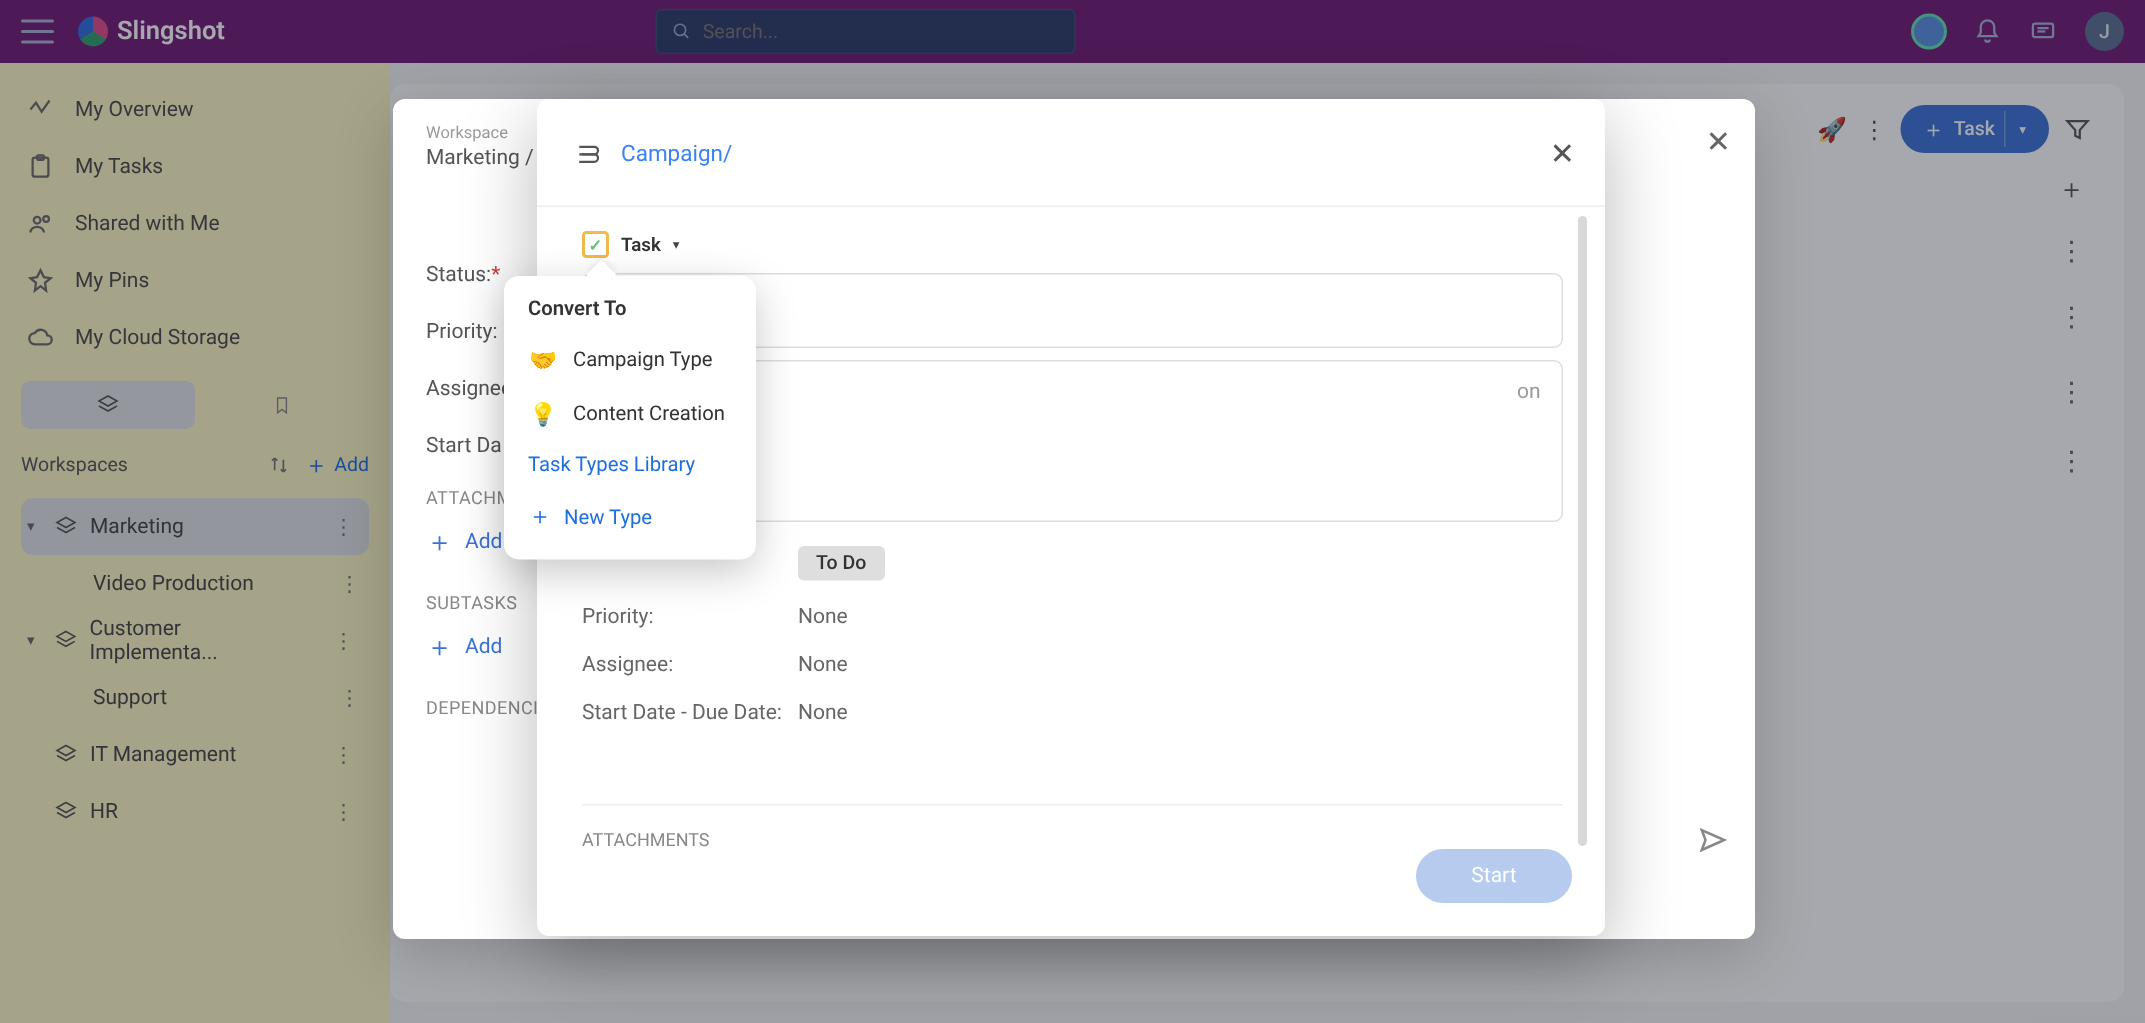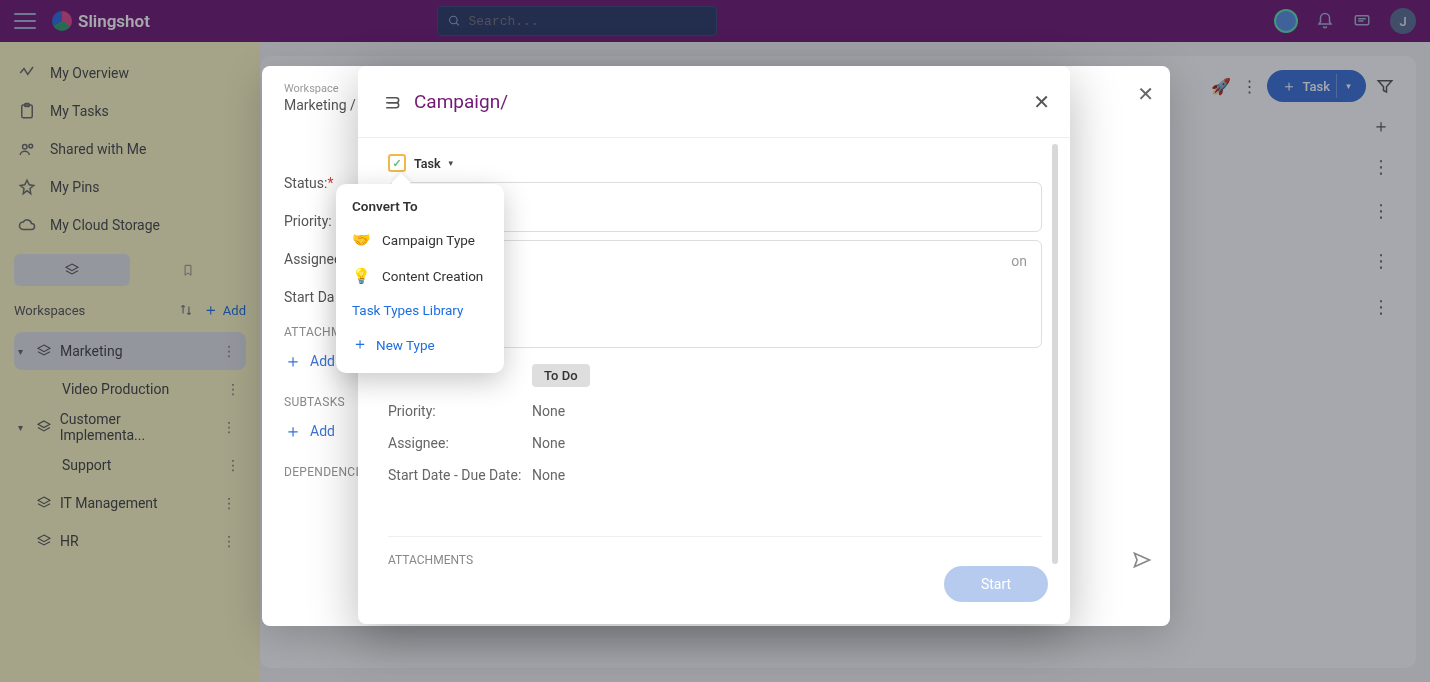--- a/index.html
+++ b/index.html
@@ -6,21 +6,21 @@
   body { width:1430px; height:682px; background:#f5f5f5; overflow:hidden; position:relative; }
 
   
   .topbar { height:42px; background:#701a75; display:flex; align-items:center; padding:0 14px; gap:16px; }
   .hamburger { width:22px; height:16px; display:flex; flex-direction:column; justify-content:space-between; cursor:pointer;}
   .hamburger span{ height:2px; background:#a7b4d6; border-radius:1px;}
   .logo { display:flex; align-items:center; gap:6px; color:#fff; font-weight:600; font-size:17px;}
   .logo-mark{width:20px;height:20px;border-radius:50%;background:conic-gradient(#e24a8b 0 120deg,#2f9e6f 120deg 240deg,#2f6be2 240deg 360deg);}
   .search-wrap{ margin-left:auto; margin-right:auto; width:280px; height:30px; background:#2c3a68; border:1px solid #3a4a7d; border-radius:4px; display:flex; align-items:center; padding:0 10px; gap:8px; }
   .search-wrap svg{ stroke:#9aa7c9;}
-  .search-wrap input{ background:transparent; border:none; outline:none; color:#c8d2ec; font-size:13px; width:100%;font-family:Liberation Mono, monospace;}
+  .search-wrap input{ background:transparent; border:none; outline:none; color:#c8d2ec; font-size:13px; width:100%;}
   .top-icons{ display:flex; align-items:center; gap:18px; margin-left:auto;}
   .avatar-ring{width:24px;height:24px;border-radius:50%;border:2px solid #5fe0b0;background:#5b8fe2;display:flex;align-items:center;justify-content:center;}
   .bell,.msg-ico{stroke:#a7b4d6;}
   .user-letter{width:26px;height:26px;border-radius:50%;background:#5b6f91;color:#e6e9f0;display:flex;align-items:center;justify-content:center;font-size:13px;font-weight:500;}
 
   
   .sidebar{ position:absolute; left:0; top:42px; bottom:0; width:260px; background:#fef9c3; padding:12px 14px 0 14px;}
   .nav-item{ display:flex; align-items:center; gap:14px; height:38px; padding:0 4px; color:#4a4a4a; font-size:14px; cursor:pointer;}
   .nav-item svg{ width:18px; stroke:#6b6b6b; fill:none;}
   .toggle-row{ display:flex; gap:0; margin-top:10px;}
@@ -53,21 +53,21 @@
   .field-col{ margin-top:62px; display:flex; flex-direction:column; gap:22px; font-size:14px; color:#555;}
   .req{color:#d63b3b;}
   .sect-label{ font-size:12px; color:#888; letter-spacing:.3px; margin-top:20px;}
   .add-inline{ color:#3b72d6; display:flex; align-items:center; gap:8px; margin-top:10px; font-size:14px;}
   .close-x{ position:absolute; right:16px; top:16px; color:#666; font-size:20px; cursor:pointer;}
   .send-ico{ position:absolute; right:18px; bottom:56px; stroke:#888;}
 
   
   .modal{ position:absolute; left:358px; top:66px; width:712px; height:558px; background:#fff; border-radius:8px; box-shadow:0 14px 50px rgba(0,0,0,0.28);}
   .modal-head{ height:72px; display:flex; align-items:center; padding:0 24px; gap:12px; border-bottom:1px solid #eee;}
-  .modal-head .crumb{ font-size:19px; color:#701a75;}
+  .modal-head .crumb{ font-size:15px; color:#3b82f6;}
   .scroll-thumb{ position:absolute; right:12px; top:78px; width:6px; height:420px; background:#d8d8d8; border-radius:3px;}
   .modal-close{ position:absolute; right:20px; top:24px; font-size:20px; color:#555; cursor:pointer;}
   .type-chip{ position:absolute; left:30px; top:88px; display:flex; align-items:center; gap:8px; cursor:pointer;}
   .chip-ico{width:18px;height:18px;border:2px solid #f0b94a;border-radius:3px;display:flex;align-items:center;justify-content:center;color:#66c27c;font-size:11px;font-weight:bold;}
   .chip-label{font-size:12.5px;font-weight:600;color:#333;}
   .chip-caret{font-size:9px;color:#444;}
   .title-input{ position:absolute; left:30px; top:116px; right:28px; height:50px; border:1px solid #ddd; border-radius:6px;}
   .desc-input{ position:absolute; left:30px; top:174px; right:28px; height:108px; border:1px solid #ddd; border-radius:6px; padding:12px 14px; font-size:14px; color:#999;text-align:right;}
   .form-rows{ position:absolute; left:30px; top:298px; right:12px; display:flex; flex-direction:column; gap:16px; font-size:14px; color:#666;}
   .form-rows .r{ display:flex; align-items:center;}

